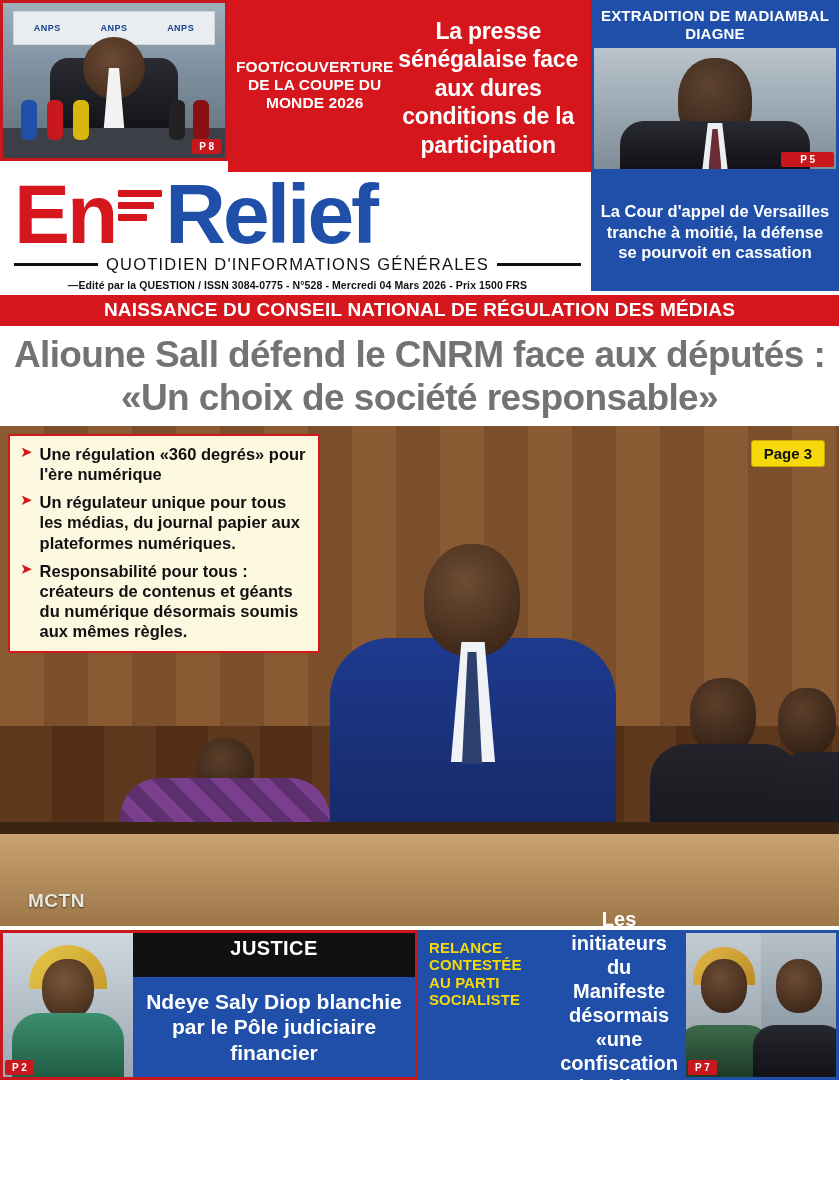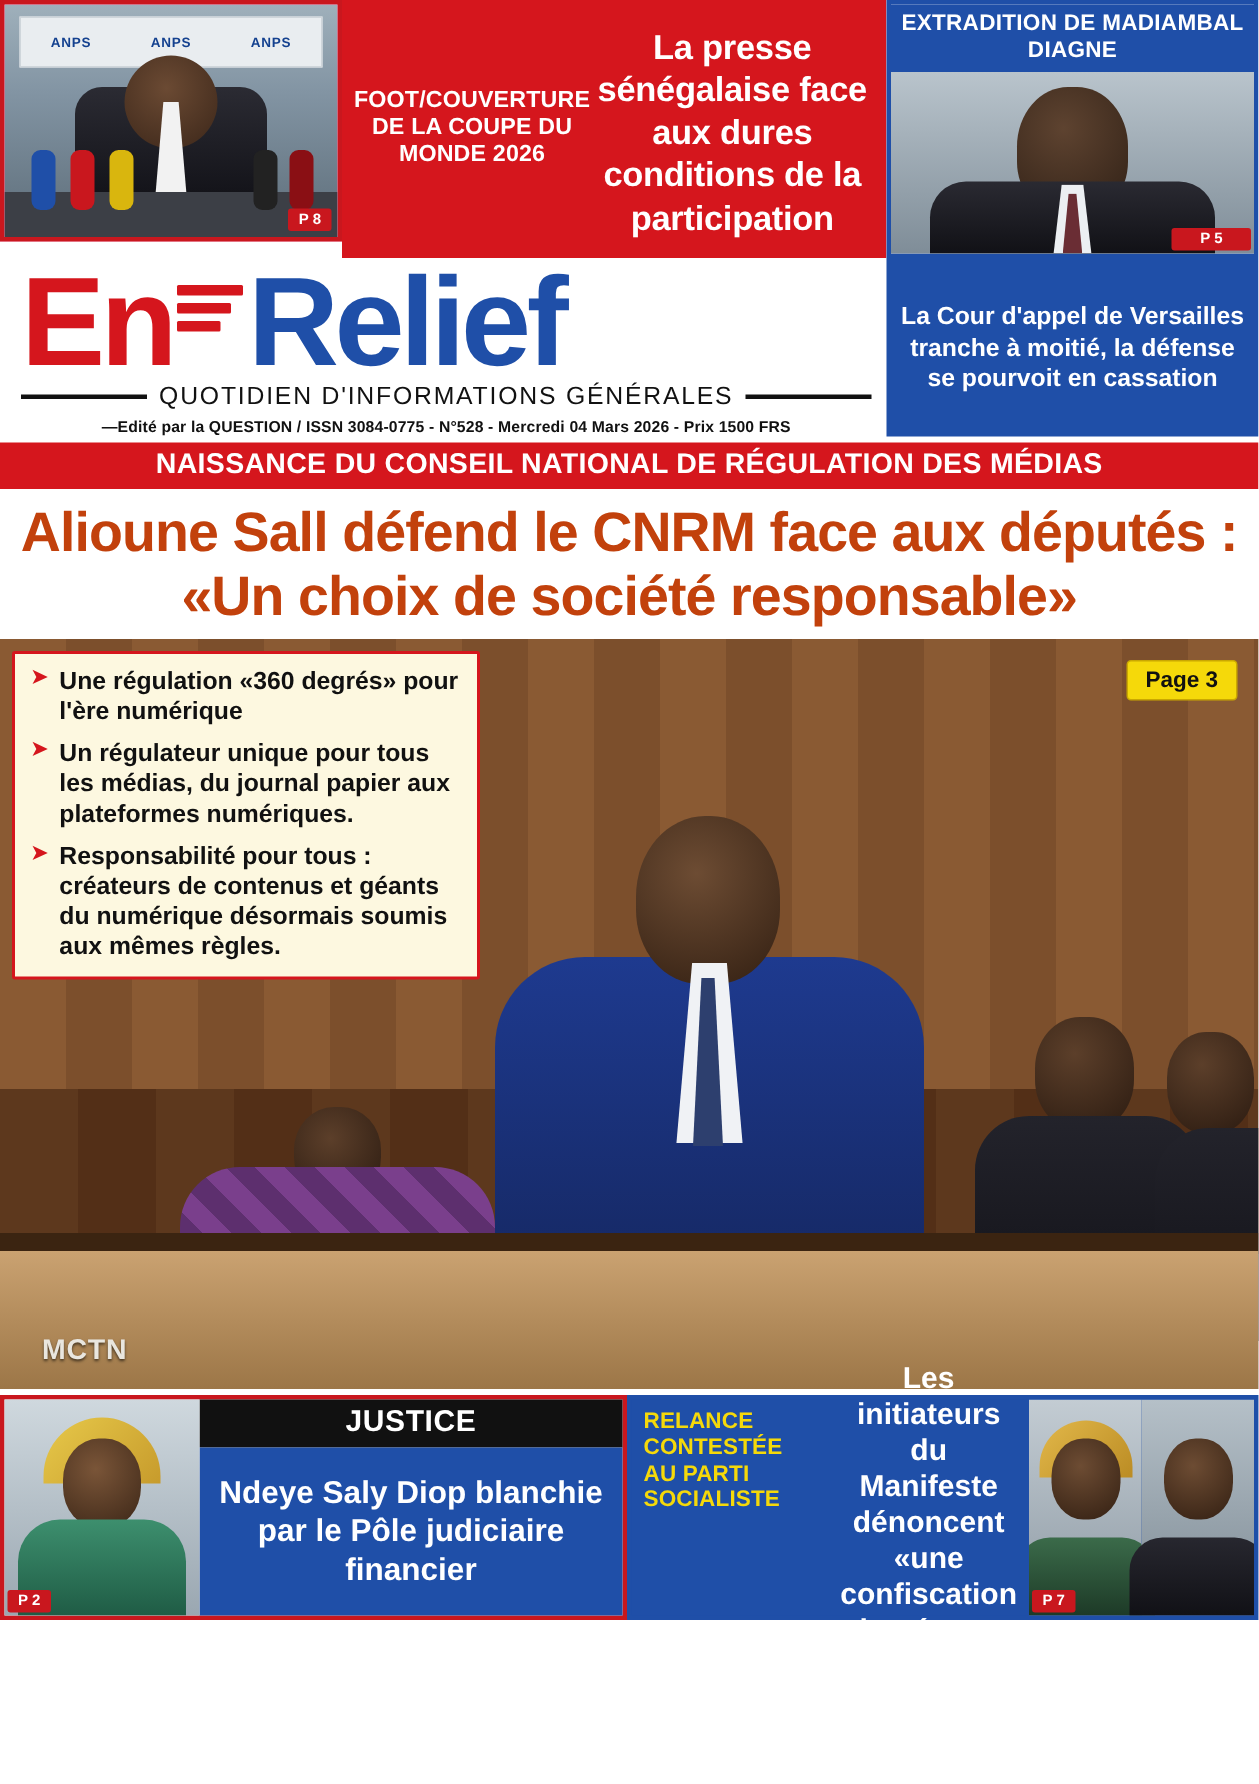--- a/index.html
+++ b/index.html
@@ -142,21 +142,21 @@
     padding:6px 8px; text-align:center; }
   .mast-right .txt { font-size:16.5px; font-weight:bold; line-height:1.22; }
 
   
   .main-kicker {
     background:#d5161d; color:#fff; text-align:center;
     font-size:19px; font-weight:bold; letter-spacing:.2px;
     padding:4px 0 5px; margin-top:4px;
   }
   .main-headline {
-    text-align:center; color:#c2410c; font-weight:bold;
+    text-align:center; color:#737373; font-weight:bold;
     font-size:37px; line-height:1.16; padding:8px 6px 6px;
     letter-spacing:-.6px;
   }
 
   
   .main-photo {
     position:relative; width:839px; height:500px; overflow:hidden;
     background: linear-gradient(180deg,#7b4a2a 0%, #6b3f22 55%, #4a2a16 100%);
   }
   .wood-panel { position:absolute; top:0; left:0; right:0; height:300px;
@@ -231,21 +231,21 @@
     width:52px; height:60px; border-radius:46%;
     background: radial-gradient(circle at 42% 34%, #7a5538, #3a2516); }
   .blp-scarf { position:absolute; top:12px; left:50%; transform:translateX(-50%);
     width:78px; height:44px; border-radius:40px 40px 0 0;
     background: linear-gradient(135deg,#e7c94a,#c79b2c); }
   .blp-body { position:absolute; bottom:0; left:50%; transform:translateX(-50%);
     width:112px; height:64px; border-radius:28px 28px 0 0;
     background: linear-gradient(180deg,#3d8f6e,#1f5c45); }
   .bl-text { flex:1; display:flex; flex-direction:column; }
   .bl-just { background:#111; color:#fff; text-align:center;
-    font-size:20px; font-weight:bold; padding:4px 0 5px; letter-spacing:.4px; }
+    font-size:20px; font-weight:bold; padding:4px 0 17px; letter-spacing:.4px; }
   .bl-head { flex:1; background:#1f4fa8; color:#fff; text-align:center;
     font-size:21px; font-weight:bold; line-height:1.2;
     display:flex; align-items:center; justify-content:center; padding:2px 6px; }
   .p2-badge { position:absolute; left:2px; bottom:2px;
     background:#c9171e; color:#fff; font-size:10px; font-weight:bold;
     padding:2px 7px; border-radius:2px; z-index:5; }
 
   .br { flex:1; height:150px; border:3px solid #1f4fa8; display:flex; position:relative; background:#1f4fa8; }
   .br-text { flex:1; display:flex; flex-direction:row; color:#fff; }
   .br-kicker { color:#f5d90a; font-size:15px; font-weight:bold;
@@ -387,21 +387,21 @@
       </div>
       <div class="bl-text">
         <div class="bl-just">JUSTICE</div>
         <div class="bl-head">Ndeye Saly Diop blanchie par le Pôle judiciaire financier</div>
       </div>
     </div>
 
     <div class="br">
       <div class="br-text">
         <div class="br-kicker">RELANCE CONTESTÉE AU PARTI SOCIALISTE</div>
-        <div class="br-head">Les initiateurs du Manifeste dénoncent «une confiscation du géants»</div>
+        <div class="br-head">Les initiateurs du Manifeste désormais «une confiscation du débat»</div>
       </div>
       <div class="br-photo">
         <div class="brp one">
           <div class="brp-scarf"></div>
           <div class="brp-head"></div>
           <div class="brp-body grn"></div>
           <div class="p7-badge">P 7</div>
         </div>
         <div class="brp two">
           <div class="brp-head"></div>

